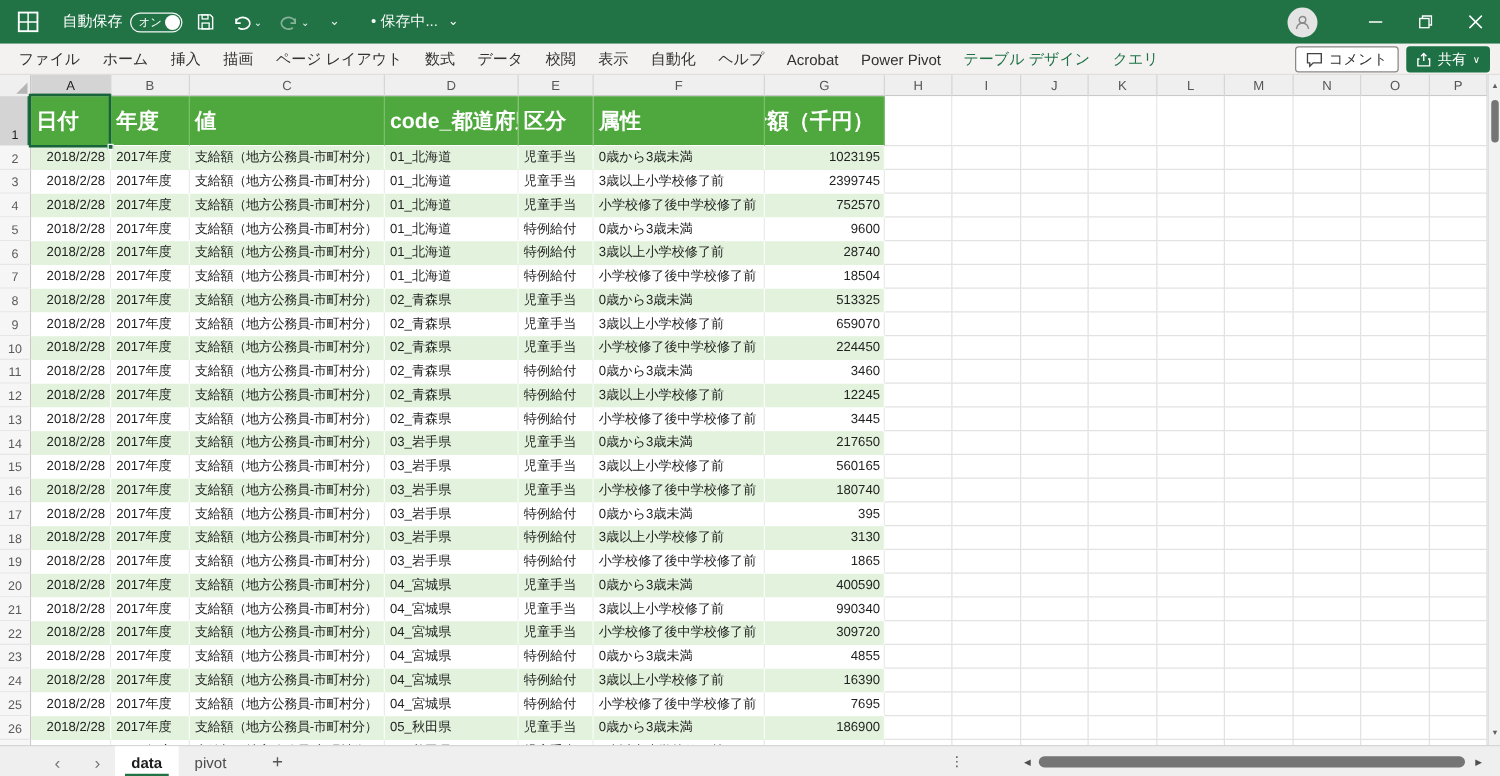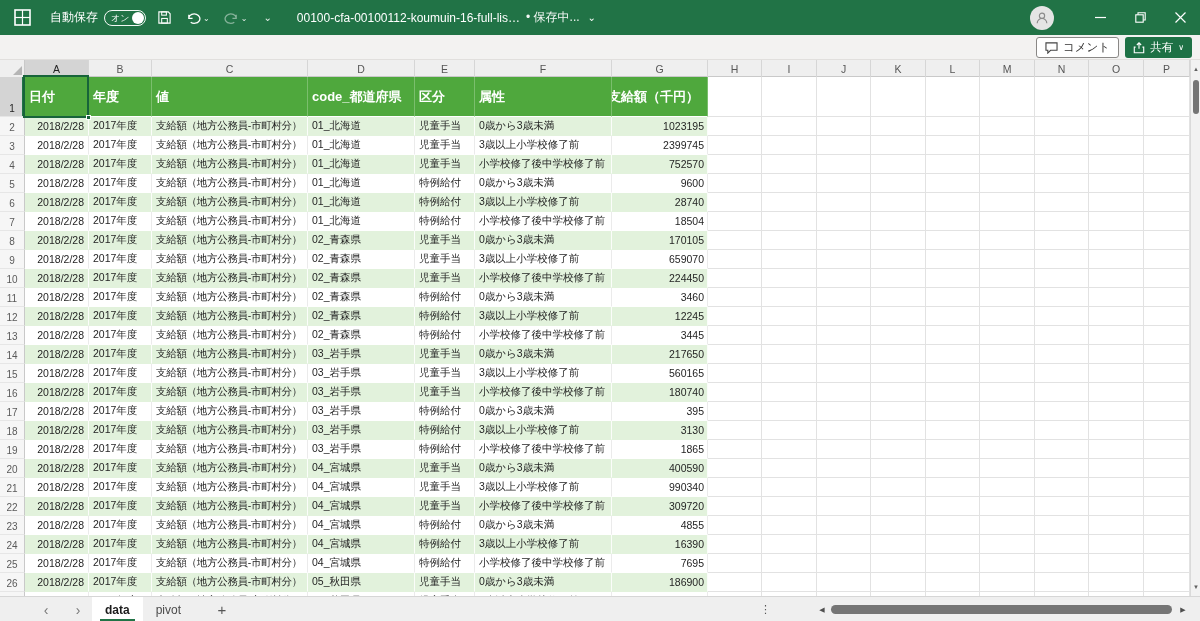--- a/index.html
+++ b/index.html
@@ -49,21 +49,21 @@
   .corner{width:25px;height:17px;border-right:1px solid #C9C9C9;position:relative;background:var(--strip-bg);cursor:pointer;flex:none;}
   .corner .tri{position:absolute;right:2px;bottom:2px;width:0;height:0;border-left:9px solid transparent;border-bottom:9px solid #B5B5B5;}
   .colhead{height:17px;font-size:10.5px;color:#565656;display:flex;align-items:center;justify-content:center;border-right:1px solid #D6D6D6;cursor:pointer;flex:none;}
   .colhead.sel{background:var(--strip-sel);color:#222;box-shadow:inset 0 -2px 0 var(--title-green);}
   .gridbody{position:absolute;left:0;top:17px;width:1190px;}
   .grow{display:flex;width:1190px;}
   .gut{width:25px;flex:none;background:var(--gutter-bg);border-right:1px solid #C9C9C9;border-bottom:1px solid #E6E6E6;color:#5A5A5A;font-size:10px;display:flex;align-items:flex-end;justify-content:center;padding-bottom:2px;cursor:pointer;}
   .gut.sel{background:var(--strip-sel);color:#222;box-shadow:inset -2px 0 0 var(--title-green);}
   .cell{flex:none;font-size:10.5px;color:#1f1f1f;white-space:nowrap;overflow:hidden;display:flex;align-items:center;padding:0 4px;cursor:cell;border-right:1px solid var(--grid-line);}
   .grow.hdr{height:40px;}
-  .grow.hdr .cell{background:var(--header-green);color:#fff;font-weight:bold;font-size:13px;border-right:1px solid rgba(255,255,255,.25);border-bottom:1px solid #fff;}
+  .grow.hdr .cell{background:var(--header-green);color:#fff;font-weight:bold;font-size:17px;border-right:1px solid rgba(255,255,255,.25);border-bottom:1px solid #fff;}
   .grow.hdr .cell.ec{background:#fff;color:#1f1f1f;font-weight:normal;border-right:1px solid var(--grid-line);border-bottom:1px solid var(--grid-line);}
   .grow.r{height:19px;}
   .grow.r .cell{border-bottom:1px solid transparent;}
   .grow.r .cell.ec{border-bottom:1px solid var(--grid-line);}
   .grow.r.band .cell:not(.ec){background:var(--band-green);border-right:1px solid rgba(255,255,255,.85);}
   .grow.r:not(.band) .cell:not(.ec){background:#fff;border-right:1px solid #EBEBEB;}
   .cell.num{justify-content:flex-end;padding-right:3px;}
   .cell.date{justify-content:flex-end;padding-right:4px;}
   .cell.cval{letter-spacing:-0.3px;}
   .grow.hdr .cell.amount{justify-content:flex-end;padding-right:8px;}
@@ -127,21 +127,20 @@
       <span class="qat-btn dim">
         <svg width="15" height="14" viewBox="0 0 16 15">
             <path d="M13 4 v4 h-4 M13 7 a6 5 0 1 0 -2 5" fill="none" stroke="#fff" stroke-width="1.4"></path>
           </svg>
         <span class="mini-caret">⌄</span>
       </span>
       <span class="qat-btn">
           <span class="qat-sep">⌄</span>
         </span>
       <span class="fname">
-        <span>00100-cfa-00100112-koumuin-16-full-lis…</span>
         <span class="savestat">• 保存中...</span>
         <span class="caret">⌄</span>
       </span>
     </div>
     <div class="tb-right">
       <span class="avatar">
         <svg width="14" height="14" viewBox="0 0 16 16">
             <circle cx="8" cy="5.5" r="3" fill="none" stroke="#8a8a8a" stroke-width="1.3"></circle>
             <path d="M2.5 14 a5.5 5.5 0 0 1 11 0" fill="none" stroke="#8a8a8a" stroke-width="1.3"></path>
           </svg>
@@ -159,20 +158,37 @@
         </span>
       <span class="winbtn">
           <svg width="11" height="11" viewBox="0 0 11 11">
             <path d="M0.5 0.5 L10.5 10.5 M10.5 0.5 L0.5 10.5" stroke="#fff" stroke-width="1.2"></path>
           </svg>
         </span>
     </div>
   </div>
 
   <div class="ribbonrow">
+    <div class="rtabs">
+        <div class="rtab">ファイル</div>
+        <div class="rtab">ホーム</div>
+        <div class="rtab">挿入</div>
+        <div class="rtab">描画</div>
+        <div class="rtab">ページ レイアウト</div>
+        <div class="rtab">数式</div>
+        <div class="rtab">データ</div>
+        <div class="rtab">校閲</div>
+        <div class="rtab">表示</div>
+        <div class="rtab">自動化</div>
+        <div class="rtab">ヘルプ</div>
+        <div class="rtab">Acrobat</div>
+        <div class="rtab">Power Pivot</div>
+        <div class="rtab ctx">テーブル デザイン</div>
+        <div class="rtab ctx">クエリ</div>
+      </div>
     <div class="ribbon-right">
       <span class="comment-btn">
         <svg width="13" height="12" viewBox="0 0 14 13">
             <path d="M1 1 h12 v8 h-7 l-3 3 v-3 h-2 z" fill="none" stroke="#444" stroke-width="1.2"></path>
           </svg>
         <span>コメント</span>
       </span>
       <span class="share-btn">
         <svg width="12" height="12" viewBox="0 0 14 14">
             <path d="M7 8 V1.5 M4.5 3.5 L7 1 L9.5 3.5" fill="none" stroke="#fff" stroke-width="1.3"></path>
@@ -341,21 +357,21 @@
           <div class="cell ec" style="width: 46px;"></div>
         </div>
         <div class="grow r band">
           <div class="gut">8</div>
           <div class="cell date" style="width: 64px;">2018/2/28</div>
           <div class="cell" style="width: 63px;">2017年度</div>
           <div class="cell cval" style="width: 156px;">支給額（地方公務員-市町村分）</div>
           <div class="cell" style="width: 107px;">02_青森県</div>
           <div class="cell" style="width: 60px;">児童手当</div>
           <div class="cell" style="width: 137px;">0歳から3歳未満</div>
-          <div class="cell num" style="width: 96px;">170105</div>
+          <div class="cell num" style="width: 96px;">513325</div>
           <div class="cell ec" style="width: 54px;"></div>
           <div class="cell ec" style="width: 55px;"></div>
           <div class="cell ec" style="width: 54px;"></div>
           <div class="cell ec" style="width: 55px;"></div>
           <div class="cell ec" style="width: 54px;"></div>
           <div class="cell ec" style="width: 55px;"></div>
           <div class="cell ec" style="width: 54px;"></div>
           <div class="cell ec" style="width: 55px;"></div>
           <div class="cell ec" style="width: 46px;"></div>
         </div>

